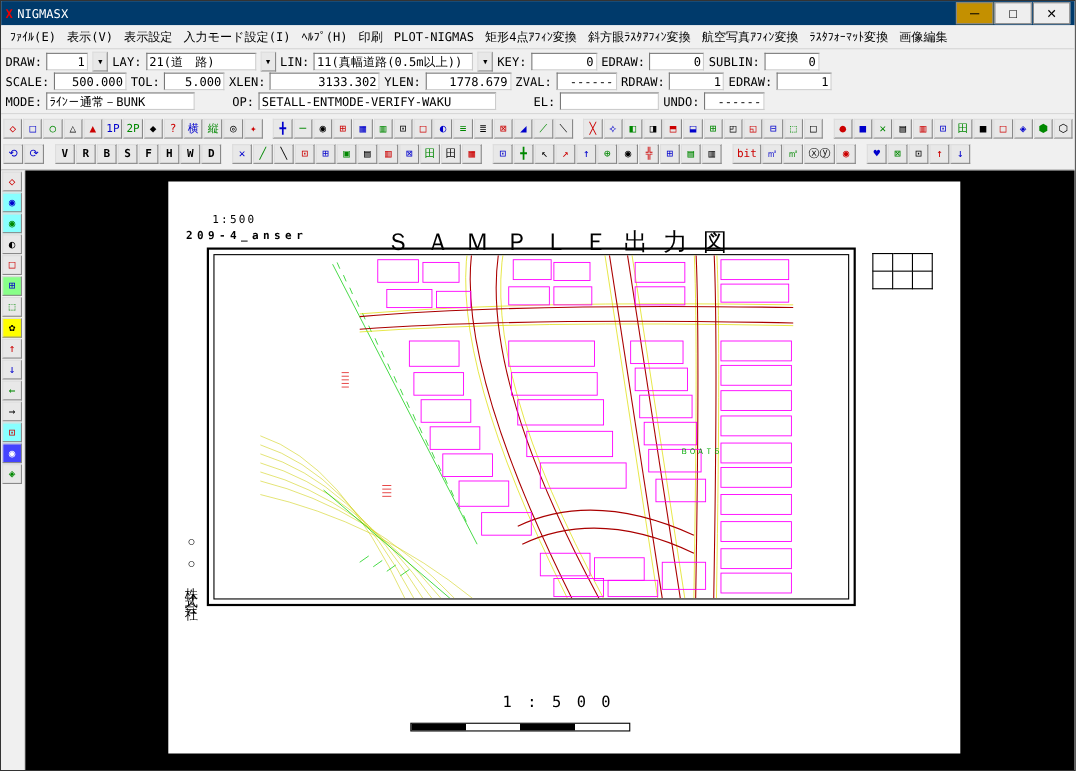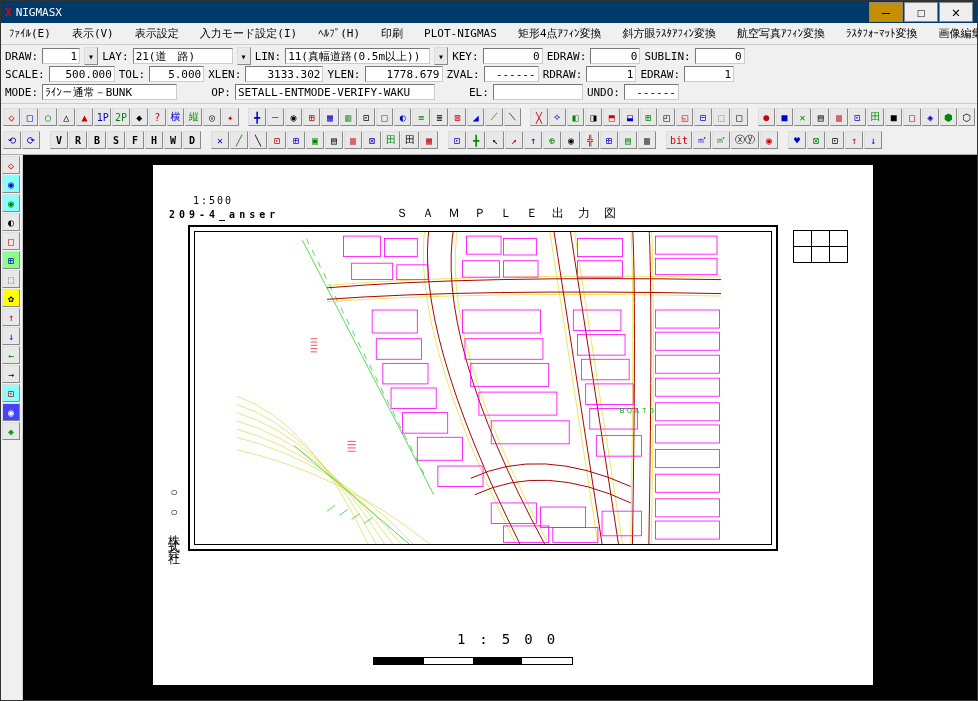--- a/index.html
+++ b/index.html
@@ -3,21 +3,21 @@
 <meta charset="utf-8">
 <style>
 * { box-sizing: border-box; margin: 0; padding: 0; }
 body { font-family: "MS Gothic", monospace; font-size: 11px; background: #fff; width: 978px; height: 701px; overflow: hidden; border: 1px solid #333; }
 .titlebar { background: #003a6b; color: #fff; height: 22px; display: flex; align-items: center; padding: 0 4px; }
 .titlebar .icon { color: #e00; margin-right: 4px; font-weight: bold; }
 .titlebar .title { flex: 1; }
 .winbtns { display: flex; }
 .winbtn { width: 34px; height: 20px; background: #eee; border: 1px solid #888; margin-left: 1px; display: flex; align-items: center; justify-content: center; cursor: pointer; color: #000; font-size: 14px; }
 .winbtn.min { background: #c49000; color:#000; }
-.menubar { background: #f0f0f0; height: 22px; display: flex; align-items: center; padding: 2px 4px; gap: 13px; border-bottom: 1px solid #ccc; }
+.menubar { background: #f0f0f0; height: 22px; display: flex; align-items: center; padding: 2px 4px; gap: 2px; border-bottom: 1px solid #ccc; }
 .menuitem { padding: 2px 4px; cursor: pointer; white-space: nowrap; }
 .params { background: #f0f0f0; padding: 2px 4px; border-bottom: 1px solid #ccc; font-family: monospace; font-size: 11px; }
 .paramrow { display: flex; align-items: center; gap: 4px; height: 18px; }
 .plabel { color: #000; white-space: nowrap; }
 .pfield { border: 1px inset #ccc; background: #fff; padding: 0 2px; text-align: right; height: 16px; display: inline-flex; align-items: center; justify-content: flex-end; font-family: monospace; }
 .pfield.left { justify-content: flex-start; text-align:left; }
 .toolbars { background: #f0f0f0; padding: 2px; border-bottom: 1px solid #aaa; }
 .tbrow { display: flex; align-items: center; gap: 1px; height: 22px; margin-bottom: 1px; flex-wrap: nowrap; }
 .tbtn { width: 18px; height: 18px; border: 1px outset #ddd; background: #e8e8e8; display: flex; align-items: center; justify-content: center; cursor: pointer; font-size: 10px; overflow: hidden; }
 .tbtn.wide { width: auto; padding: 0 3px; font-size: 10px; }
@@ -27,21 +27,21 @@
 .tbtn.c-black { color: #000; }
 .tbtn.bg-yellow { background: #ff0; }
 .tbtn.bg-cyan { background: #8ff; }
 .tbtn.bg-blue { background: #44f; color:#fff; }
 .tbtn.bg-green { background: #8f8; }
 .gap { width: 8px; }
 .workarea { display: flex; height: 556px; }
 .sidetools { width: 22px; background: #f0f0f0; display: flex; flex-direction: column; gap: 1px; padding: 1px; border-right: 1px solid #ccc; }
 .canvas { flex: 1; background: #000; position: relative; overflow: hidden; }
 .paper { position: absolute; left: 130px; top: 10px; width: 720px; height: 520px; background: #fff; }
-.maptitle { position: absolute; top: 40px; left: 0; right: 0; text-align: center; font-family: serif; font-size: 12px; letter-spacing: 14px; color: #000; }
+.maptitle { position: absolute; top: 40px; left: 0; right: 0; text-align: center; font-family: serif; font-size: 22px; letter-spacing: 14px; color: #000; }
 .scalelabel { position: absolute; top: 30px; left: 40px; font-family: monospace; font-size: 10px; letter-spacing: 2px; }
 .fileref { position: absolute; top: 44px; left: 16px; font-family: monospace; font-size: 10px; letter-spacing: 4px; font-weight: bold; }
 .mapframe { position: absolute; left: 35px; top: 60px; width: 590px; height: 326px; border: 2px solid #000; }
 .mapframe-inner { position: absolute; inset: 4px; border: 1px solid #000; overflow: hidden; }
 .company { position: absolute; left: 12px; top: 320px; writing-mode: vertical-rl; font-family: serif; font-size: 12px; letter-spacing: 6px; }
 .bottomscale { position: absolute; bottom: 38px; left: 0; right: 0; text-align: center; font-family: monospace; font-size: 14px; letter-spacing: 14px; }
 .scalebar { position: absolute; bottom: 20px; left: 220px; width: 200px; height: 8px; background: linear-gradient(90deg,#000 0 25%,#fff 25% 50%,#000 50% 75%,#fff 75% 100%); border: 1px solid #000; }
 .legend { position: absolute; right: 25px; top: 65px; width: 55px; }
 .legend table { border-collapse: collapse; width: 100%; }
 .legend td { border: 1px solid #000; height: 16px; font-size: 7px; text-align:center; }
@@ -97,36 +97,36 @@
     <span class="pfield" style="width:50px">0</span>
     <span class="plabel">SUBLIN:</span>
     <span class="pfield" style="width:50px">0</span>
   </div>
   <div class="paramrow">
     <span class="plabel">SCALE:</span>
     <span class="pfield" style="width:66px">500.000</span>
     <span class="plabel">TOL:</span>
     <span class="pfield" style="width:55px">5.000</span>
     <span class="plabel">XLEN:</span>
-    <span class="pfield" style="width:78px">3133.302</span>
+    <span class="pfield" style="width:100px">3133.302</span>
     <span class="plabel">YLEN:</span>
     <span class="pfield" style="width:78px">1778.679</span>
     <span class="plabel">ZVAL:</span>
     <span class="pfield" style="width:55px">------</span>
     <span class="plabel">RDRAW:</span>
     <span class="pfield" style="width:50px">1</span>
     <span class="plabel">EDRAW:</span>
     <span class="pfield" style="width:50px">1</span>
   </div>
   <div class="paramrow">
     <span class="plabel">MODE:</span>
     <span class="pfield left" style="width:135px">ﾗｲﾝ－通常－BUNK</span>
     <span style="width:26px"></span>
     <span class="plabel">OP:</span>
-    <span class="pfield left" style="width:200px">SETALL-ENTMODE-VERIFY-WAKU</span>
+    <span class="pfield left" style="width:216px">SETALL-ENTMODE-VERIFY-WAKU</span>
     <span style="width:26px"></span>
     <span class="plabel">EL:</span>
     <span class="pfield" style="width:90px"></span>
     <span class="plabel">UNDO:</span>
     <span class="pfield" style="width:55px">------</span>
   </div>
 </div>
 
 <div class="toolbars">
   <div class="tbrow" id="tbrow1">

